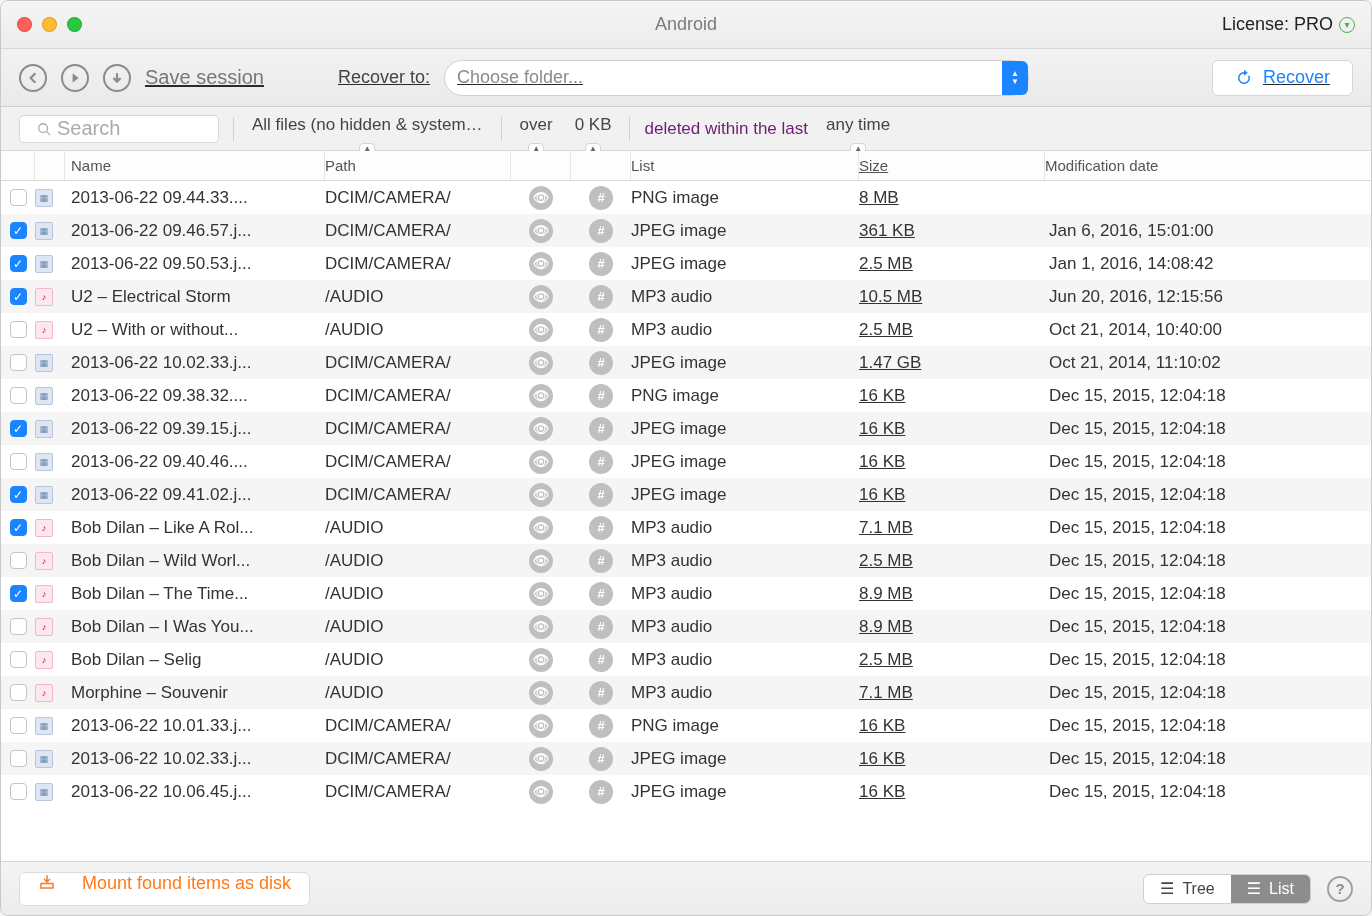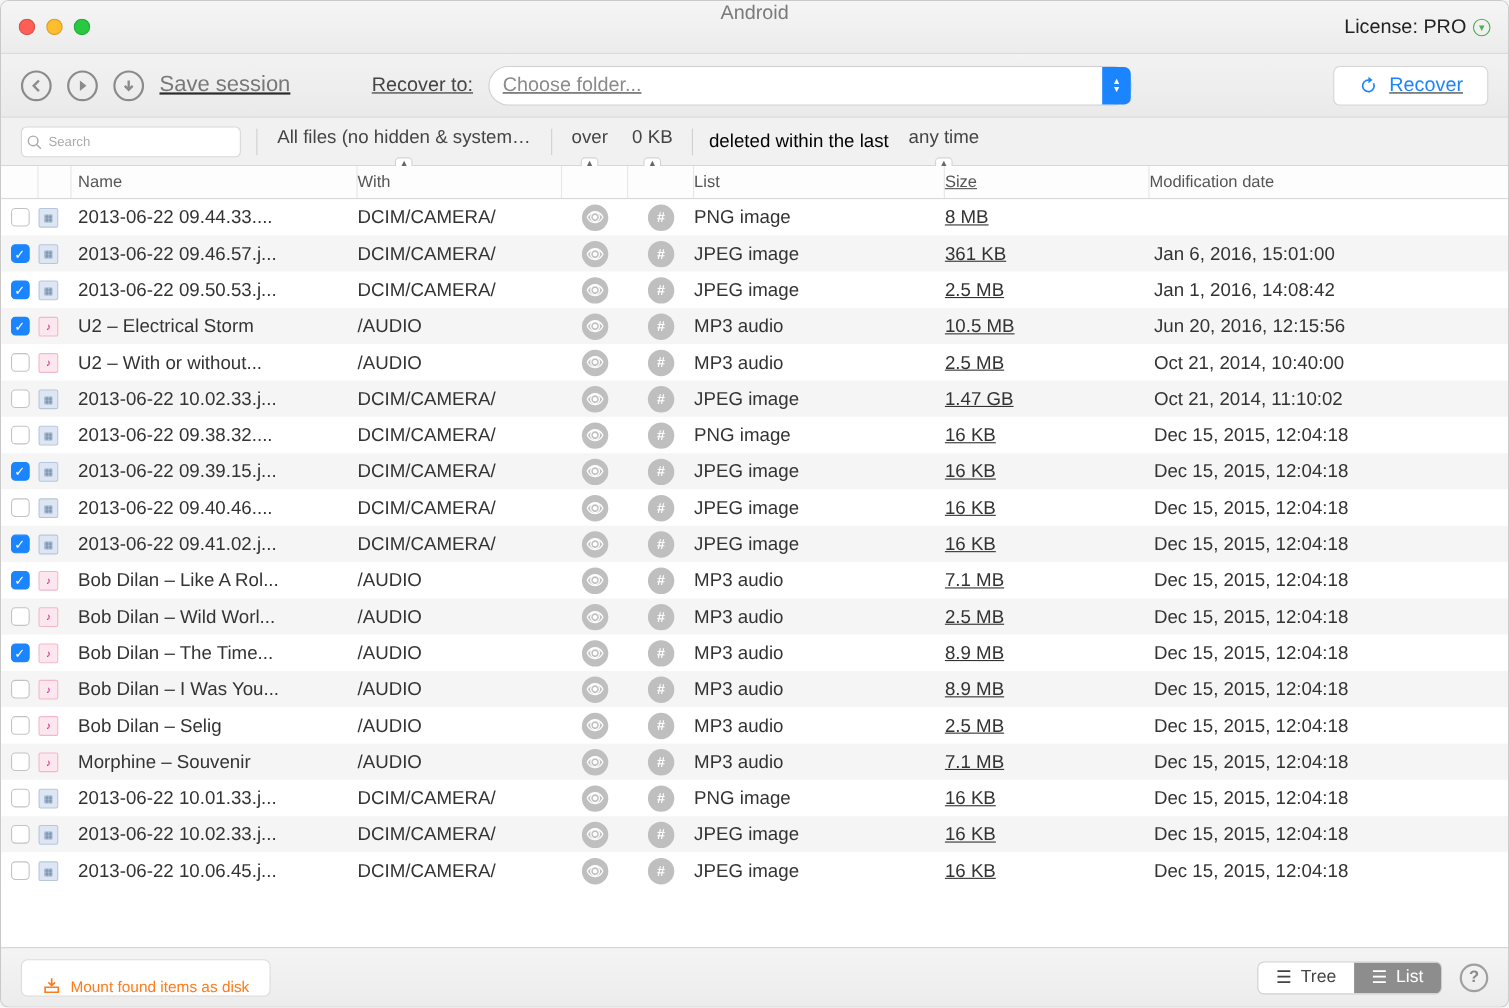--- a/index.html
+++ b/index.html
@@ -20,20 +20,21 @@
     display: flex;
     flex-direction: column;
     border: 1px solid #c9c9c9;
     border-radius: 8px;
     overflow: hidden;
   }
   .titlebar {
     height: 48px;
     background: linear-gradient(#f5f5f5,#ececec);
     display: flex;
+    align-items: center;
     padding: 0 16px;
     border-bottom: 1px solid #d7d7d7;
     position: relative;
   }
   .traffic { display: flex; gap: 10px; align-items: center; }
   .dot { width: 15px; height: 15px; border-radius: 50%; border: 0.5px solid rgba(0,0,0,.15);}
   .dot.red { background:#ff5f57; }
   .dot.yellow { background:#febc2e; }
   .dot.green { background:#28c840; }
   .title-center {
@@ -89,34 +90,34 @@
     color:#1b84ff;font-size:18px;font-weight:500;
   }
   .recover-btn svg{width:18px;height:18px;fill:#1b84ff;}
 
   .filterbar {
     height:44px;background:#f1f1f1;border-bottom:1px solid #d7d7d7;
     display:flex;align-items:center;padding:0 18px;gap:14px;
   }
   .search-box {
     width:200px;height:28px;background:#fff;border:1px solid #d8d8d8;border-radius:5px;
-    display:flex;align-items:center;padding:0 4px;gap:6px;color:#aaa;font-size:12px;
+    display:flex;align-items:center;padding:0 17px;gap:6px;color:#aaa;font-size:20px;
   }
   .search-box svg{width:14px;height:14px;fill:#aaa;}
   .vline { width:1px;height:24px;background:#d0d0d0; }
 
   .filter-pill {
     height:28px;display:flex;align-items:center;gap:8px;
     font-size:17px;color:#444;padding:0 4px;flex-direction:column;
   }
   .filter-pill .caret{
     display:flex;flex-direction:column;line-height:6px;font-size:8px;color:#666;
     border:1px solid #d4d4d4;border-radius:4px;padding:2px 3px;background:#fff;
   }
-  .filter-label-muted { color:#000000;font-size:17px; }
+  .filter-label-muted { color:#701a75;font-size:17px; }
 
   .table-wrap { flex:1; overflow:auto; background:#fff; }
   .thead {
     display:flex; height:30px; background:#fdfdfd;
     border-bottom:1px solid #d8d8d8;
     font-size:15px;color:#555;
     align-items:center;
     position:sticky;top:0;
   }
   .col-check{width:34px;}
@@ -155,21 +156,21 @@
     margin:auto;
   }
 
   .footer {
     height:54px;background:linear-gradient(#f4f4f4,#ececec);
     border-top:1px solid #d5d5d5;
     display:flex;align-items:center;padding:0 18px;gap:16px;
   }
   .mount-btn{
     height:34px;padding:0 18px;background:#fff;border:1px solid #dcdcdc;border-radius:6px;
-    display:flex;align-items:flex-end;gap:8px;color:#ff7a1a;font-size:14px;
+    display:flex;align-items:flex-start;gap:26px;color:#ff7a1a;font-size:18px;
   }
   .mount-btn svg{width:18px;height:18px;stroke:#ff7a1a;fill:none;stroke-width:2;}
   .view-toggle{
     margin-left:auto;display:flex;height:30px;border:1px solid #cfcfcf;border-radius:6px;overflow:hidden;
     background:#fff;font-size:16px;color:#444;
   }
   .view-toggle > div{padding:0 16px;display:flex;align-items:center;gap:8px;}
   .view-toggle > div.active{background:#8d8d8d;color:#fff;}
   .help-btn{
     width:26px;height:26px;border:2px solid #a0a0a0;border-radius:50%;
@@ -270,21 +271,21 @@
           <span>▼</span>
         </span>
     </div>
   </div>
 
   <div class="table-wrap">
     <div class="thead">
       <div class="col-check"></div>
       <div class="col-icon"></div>
       <div class="col-name">Name</div>
-      <div class="col-path">With</div>
+      <div class="col-path">Path</div>
       <div class="col-eye"></div>
       <div class="col-hash"></div>
       <div class="col-kind">List</div>
       <div class="col-size">Size</div>
       <div class="col-date">Modification date</div>
     </div>
     <div id="rows">
         <div class="row">
     <div class="col-check">
       <div class="chk "></div>

